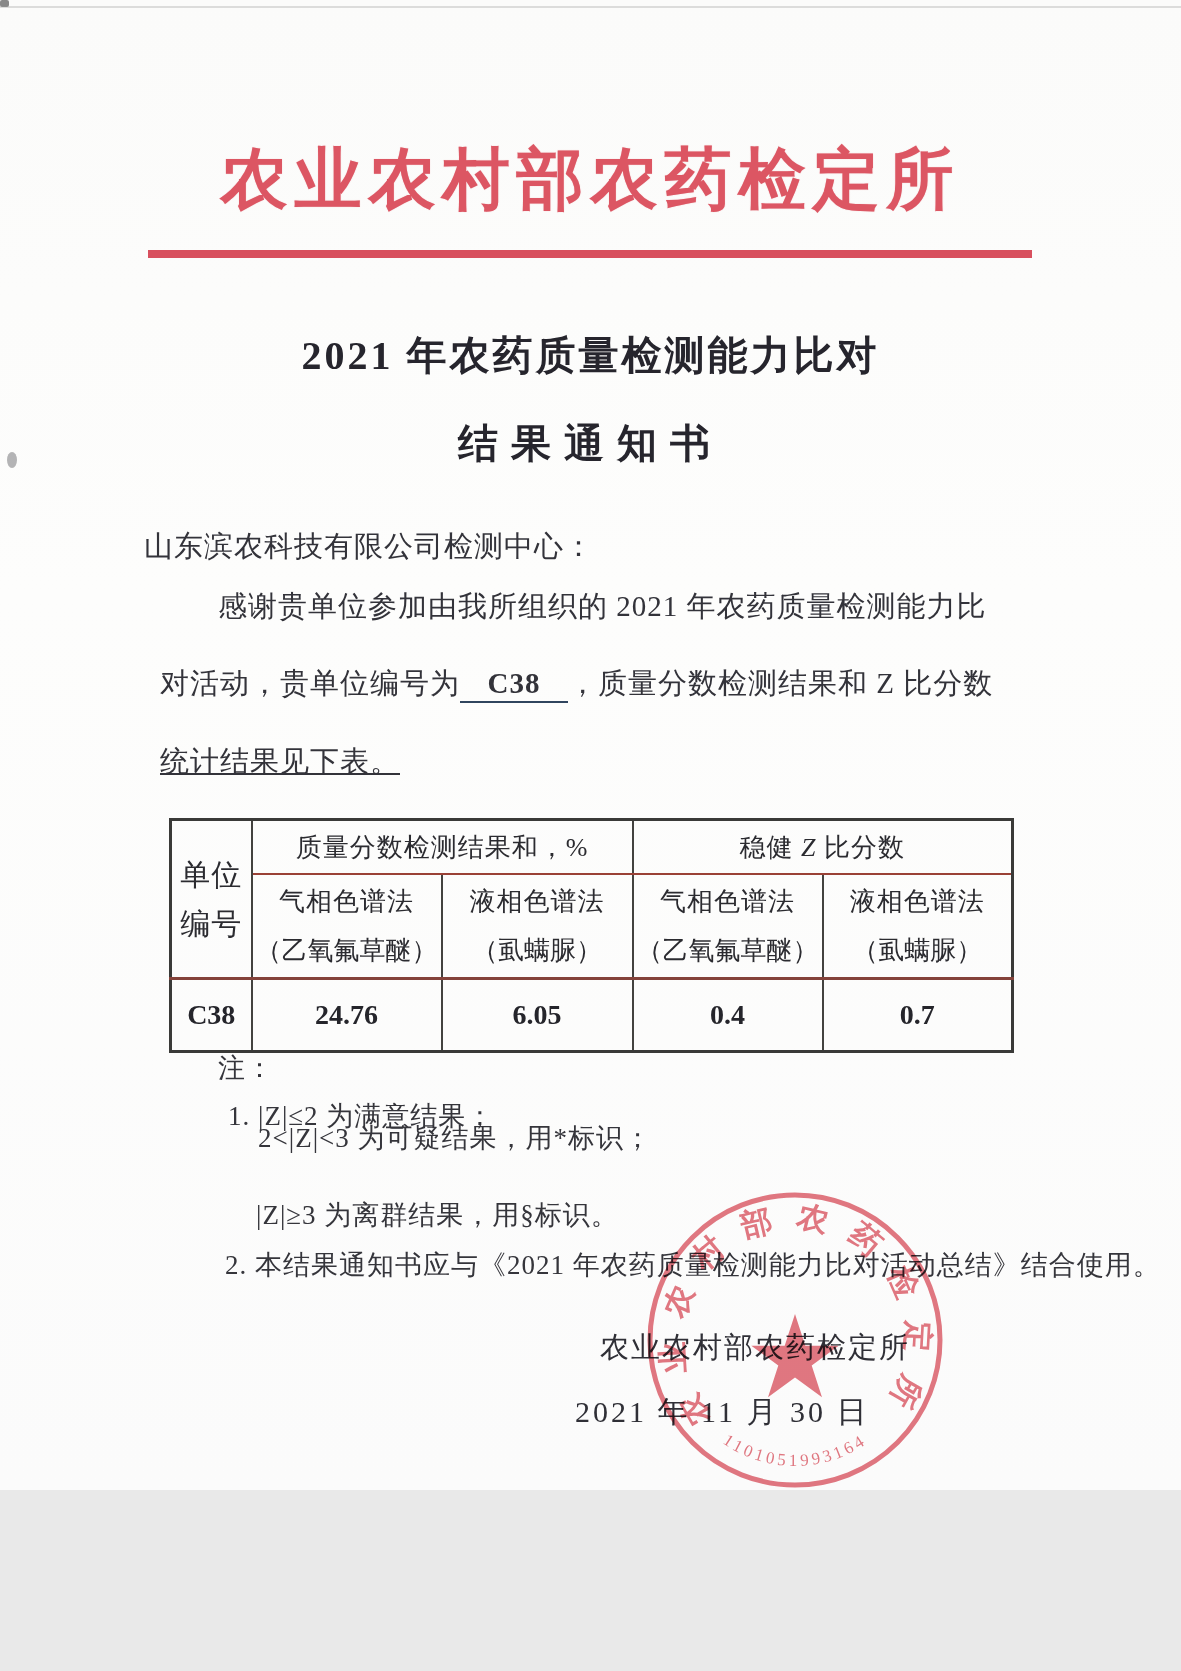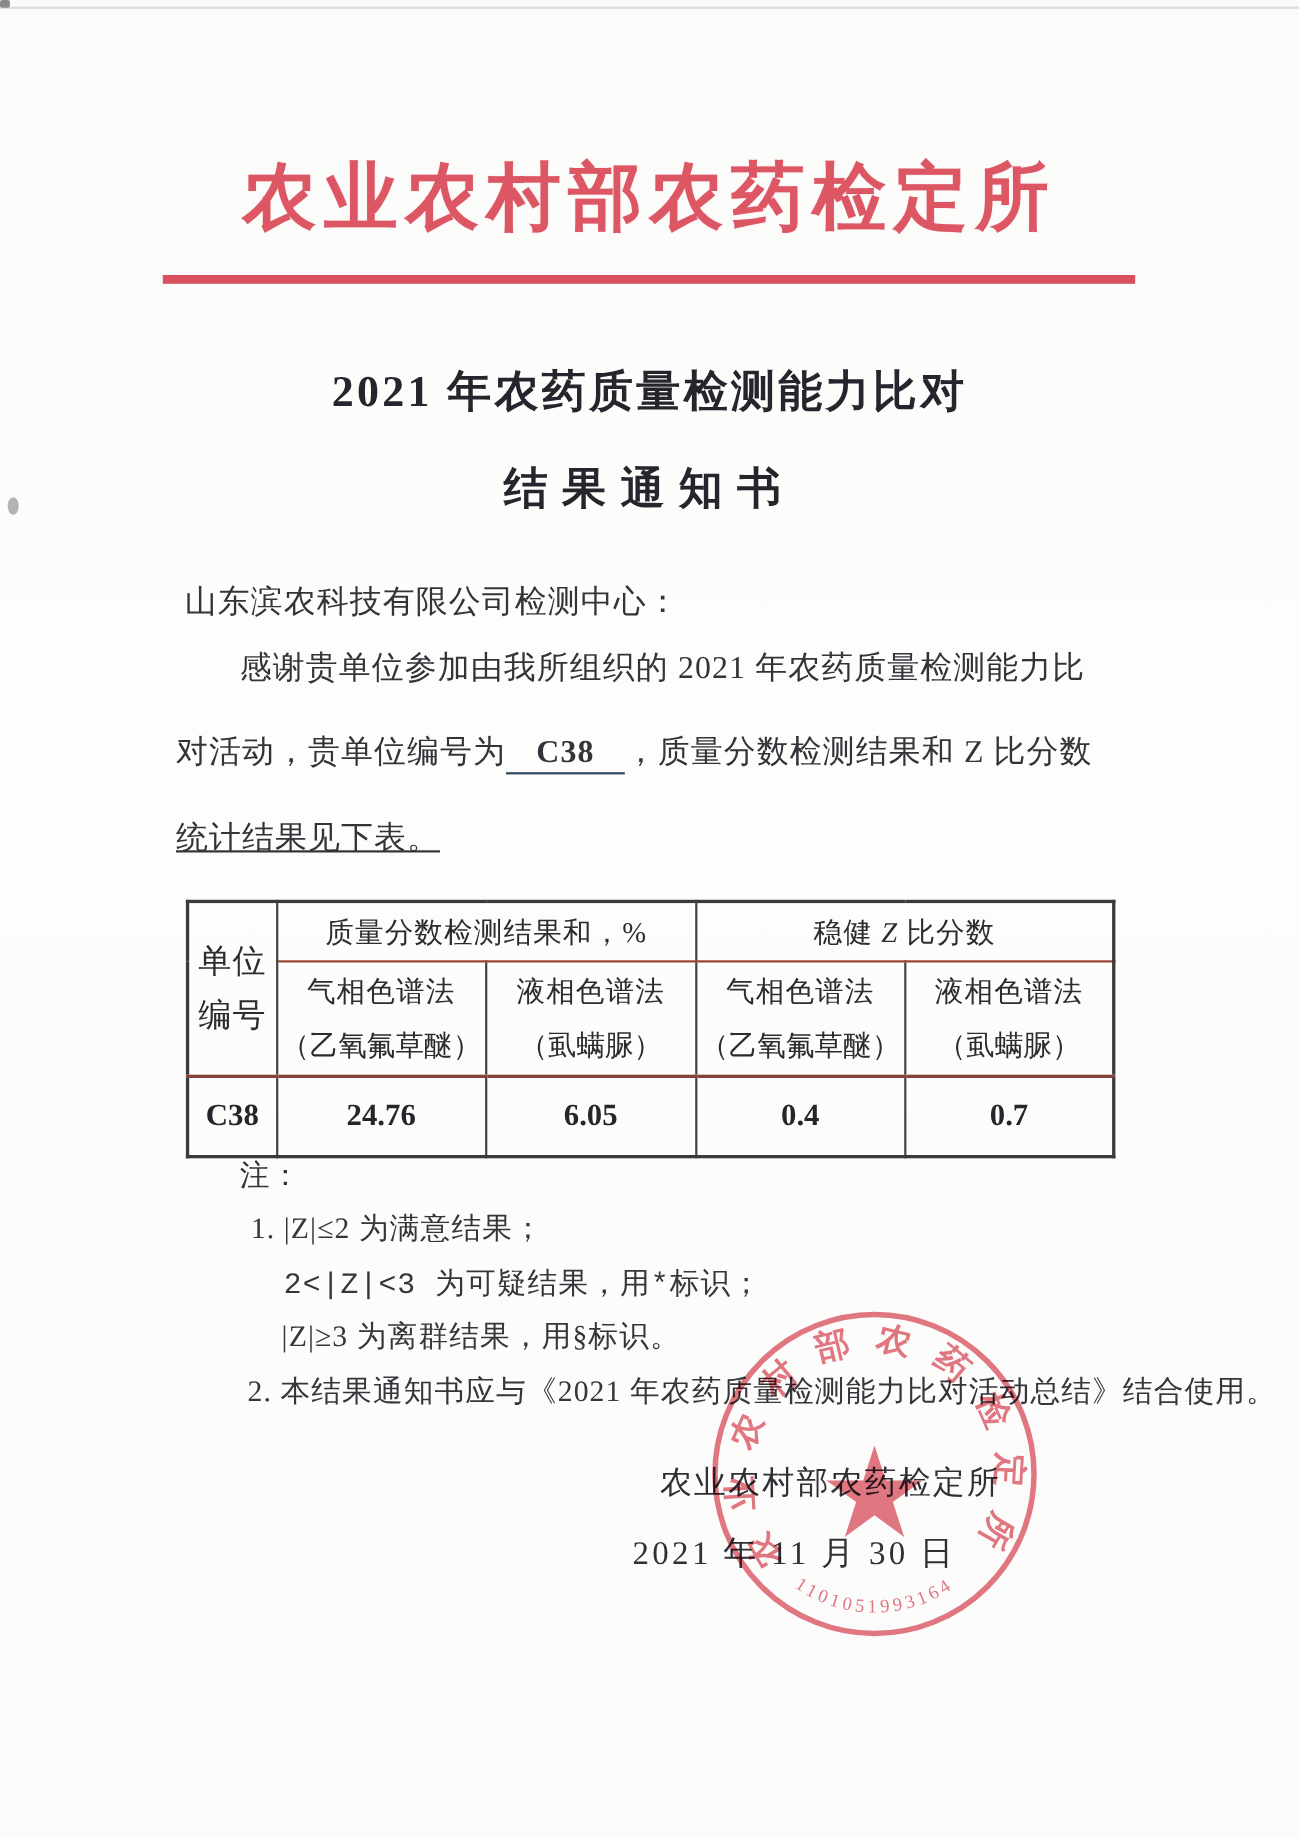--- a/index.html
+++ b/index.html
@@ -1,18 +1,18 @@
 <!DOCTYPE html>
 <html><head>
 <meta charset="utf-8">
 <style>
   html,body { margin:0; padding:0; background:#e9e9e9; }
   .page {
     position:relative;
-    width:1181px; height:1671px;
+    width:1181px; height:1490px;
     margin:0 auto;
     background:linear-gradient(180deg,#fbfbfa 0%, #fdfdfc 40%, #fbfbfb 100%);
     font-family:"Liberation Serif", serif;
     color:#2e2e35;
     overflow:hidden;
   }
   .scan-edge-top {
     position:absolute; top:6px; left:0; width:100%; height:2px;
     background:rgba(150,150,150,.30);
   }
@@ -36,21 +36,21 @@
     position:absolute; top:328px; left:0; width:100%;
     text-align:center; font-size:40px; font-weight:700; letter-spacing:3px;
     color:#26252d;
   }
   .doc-title2 {
     position:absolute; top:416px; left:0; width:100%;
     text-align:center; font-size:40px; font-weight:700; letter-spacing:13px;
     color:#26252d;
   }
   .recipient {
-    position:absolute; top:527px; left:168px;
+    position:absolute; top:527px; left:144px;
     font-size:29px; letter-spacing:1px; color:#33333a;
   }
   .para-line {
     position:absolute; left:160px;
     font-size:29px; letter-spacing:1px; color:#33333a; white-space:nowrap;
   }
   .para-1 { top:587px; padding-left:58px; }
   .para-2 { top:664px; }
   .para-3 { top:742px;text-decoration:underline; }
   .code-underline {
@@ -78,21 +78,21 @@
   tr.data-row td {
     height:70px; border-top:3px solid #84423a;
     font-weight:700; font-size:28px; color:#25252b;
   }
   .unit-hdr { line-height:1.65; font-size:30px; }
   .z-italic { font-style:italic; font-family:"Liberation Serif", serif; }
 
   .note { position:absolute; font-size:27px; letter-spacing:1px; color:#35353b; white-space:nowrap; }
   .note-label { left:218px; top:1050px; }
   .note-1     { left:228px; top:1098px; }
-  .note-1s1   { left:258px; top:1148px;font-family:Liberation Mono, monospace; }
+  .note-1s1   { left:258px; top:1120px; }
   .note-1s2   { left:256px; top:1197px; }
   .note-2     { left:225px; top:1247px; }
 
   .sig-org {
     position:absolute; top:1328px; left:575px; width:360px;
     text-align:center; font-size:29px; letter-spacing:2px; color:#2f2f36;
   }
   .sig-date {
     position:absolute; top:1392px; left:575px; width:360px;
     font-size:30px; letter-spacing:3px; color:#2f2f36;

